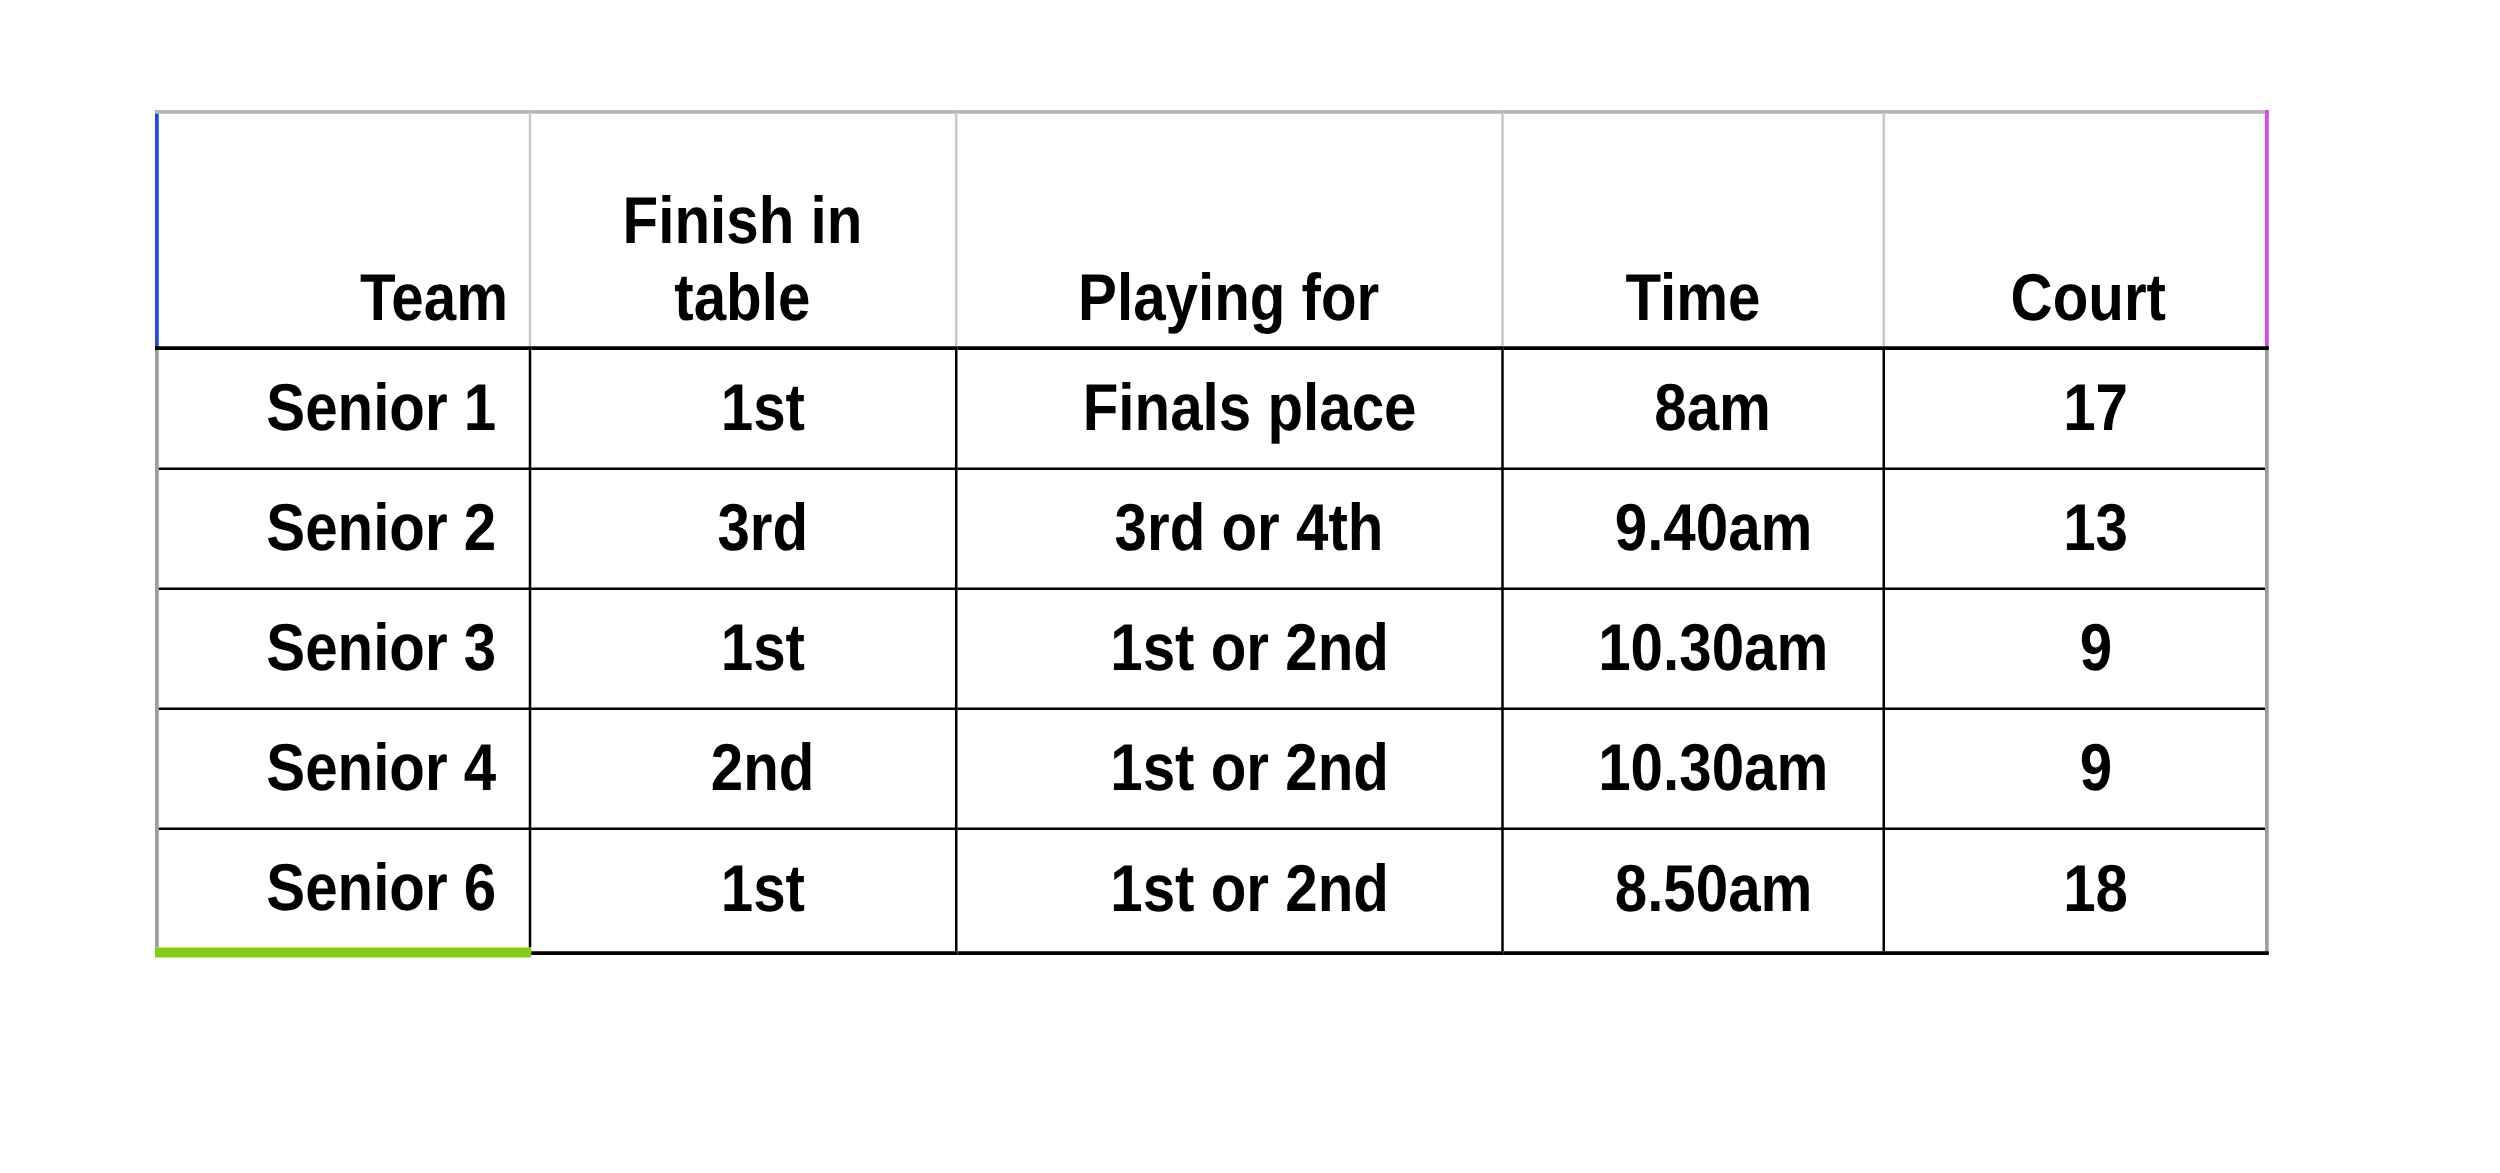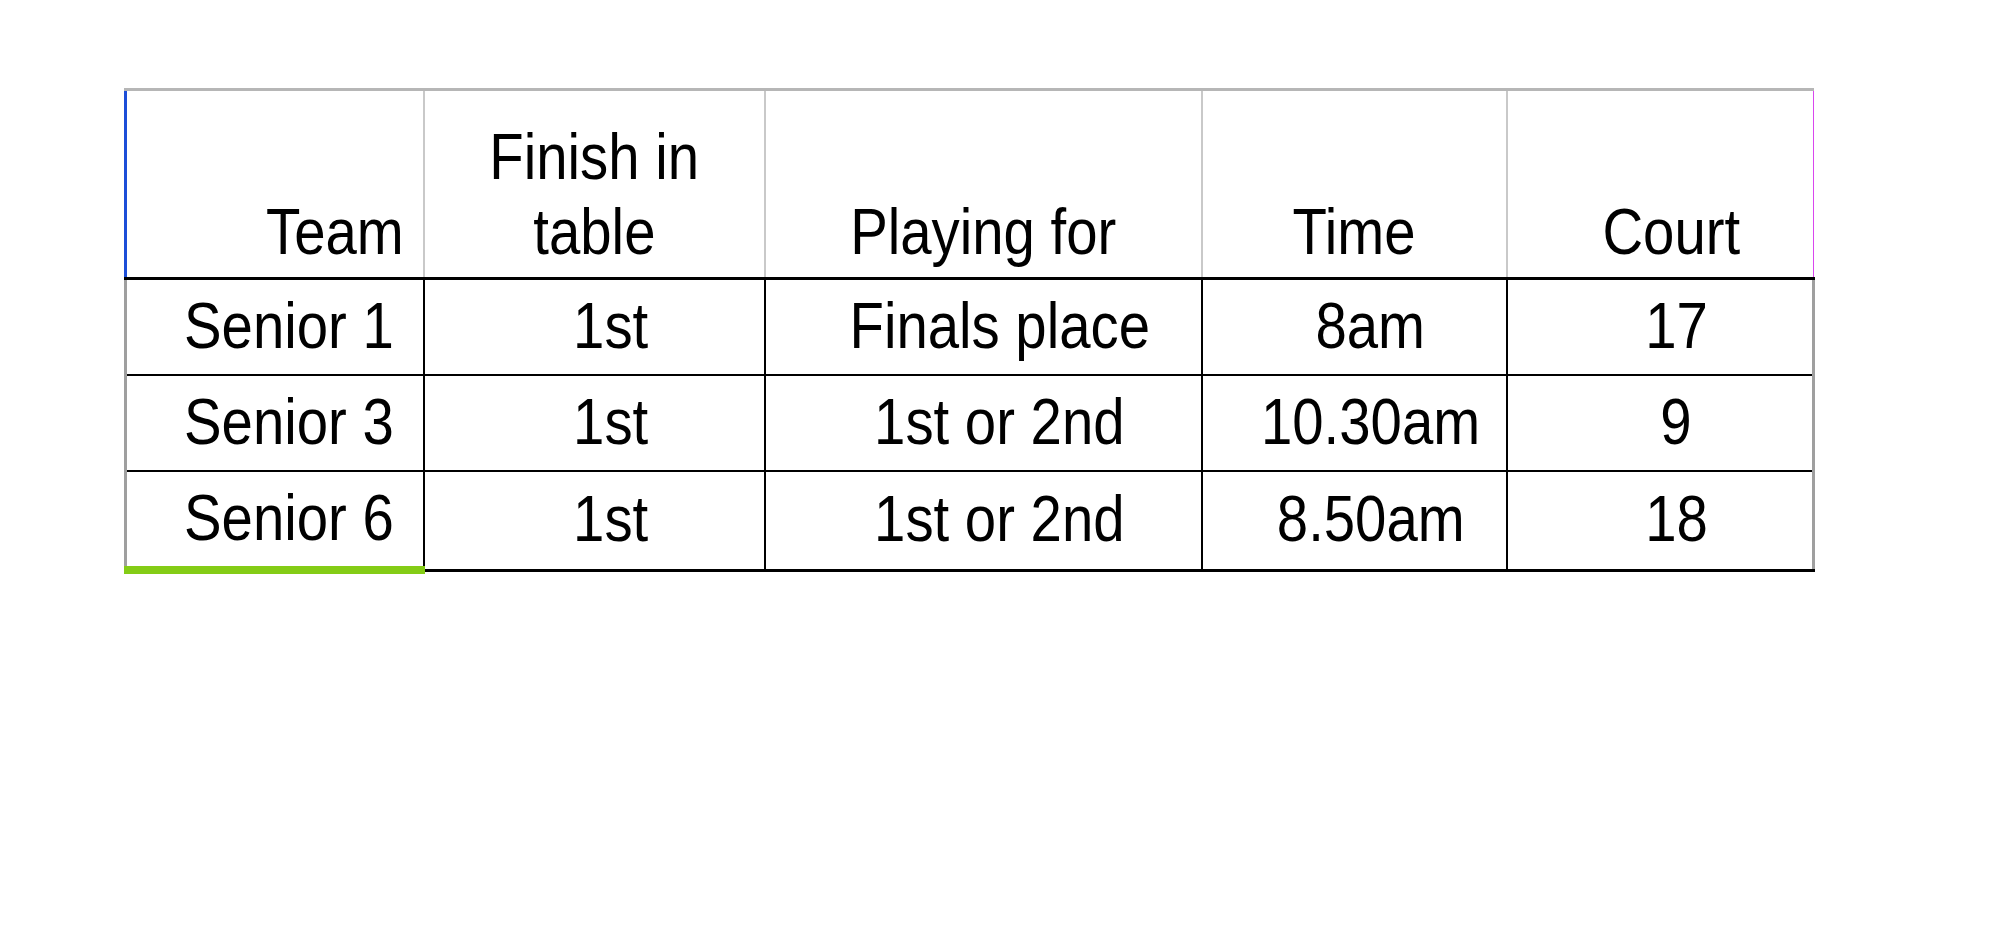--- a/index.html
+++ b/index.html
@@ -40,23 +40,23 @@
   col.c-team    { width: 298px; }
   col.c-finish  { width: 341px; }
   col.c-playing { width: 437px; }
   col.c-time    { width: 305px; }
   col.c-court   { width: 307px; }
 
   table.schedule th,
   table.schedule td {
     padding: 0;
     margin: 0;
-    font-weight: normal;
+    font-weight: bold;
     color: #000000;
-    font-size: 64px;
+    font-size: 53px;
     line-height: 1.18;
     font-stretch: condensed;
     transform-origin: center;
   }
 
   
   table.schedule thead th {
     height: 180px;
     vertical-align: bottom;
     border-top: 3px solid #b6b6b6;
@@ -66,21 +66,21 @@
     padding-bottom: 6px;
     text-align: center;
     white-space: normal;
   }
   table.schedule thead th.th-team {
     text-align: right;
     padding-left: 10px;
     border-left: 3px solid #1d4ed8;
   }
   table.schedule thead th.th-court {
-    border-right: 1px solid #d946ef;
+    border-right: 3px solid #d946ef;
     padding-left: 22px;
   }
 
   .th-inner {
     display: block;
   }
   .th-line {
     display: block;
   }
 
@@ -168,27 +168,41 @@
 
       <tbody>
         <tr>
           <td class="cell-team"><span class="cond">Senior 1</span></td>
           <td class="cell-finish"><span class="cond">1st</span></td>
           <td class="cell-playing"><span class="cond">Finals place</span></td>
           <td class="cell-time"><span class="cond">8am</span></td>
           <td class="cell-court"><span class="cond">17</span></td>
         </tr>
         <tr>
+          <td class="cell-team"><span class="cond">Senior 2</span></td>
+          <td class="cell-finish"><span class="cond">3rd</span></td>
+          <td class="cell-playing"><span class="cond">3rd or 4th</span></td>
+          <td class="cell-time"><span class="cond">9.40am</span></td>
+          <td class="cell-court"><span class="cond">13</span></td>
+        </tr>
+        <tr>
           <td class="cell-team"><span class="cond">Senior 3</span></td>
           <td class="cell-finish"><span class="cond">1st</span></td>
           <td class="cell-playing"><span class="cond">1st or 2nd</span></td>
           <td class="cell-time"><span class="cond">10.30am</span></td>
           <td class="cell-court"><span class="cond">9</span></td>
         </tr>
         <tr>
+          <td class="cell-team"><span class="cond">Senior 4</span></td>
+          <td class="cell-finish"><span class="cond">2nd</span></td>
+          <td class="cell-playing"><span class="cond">1st or 2nd</span></td>
+          <td class="cell-time"><span class="cond">10.30am</span></td>
+          <td class="cell-court"><span class="cond">9</span></td>
+        </tr>
+        <tr>
           <td class="cell-team"><span class="cond">Senior 6</span></td>
           <td class="cell-finish"><span class="cond">1st</span></td>
           <td class="cell-playing"><span class="cond">1st or 2nd</span></td>
           <td class="cell-time"><span class="cond">8.50am</span></td>
           <td class="cell-court"><span class="cond">18</span></td>
         </tr>
       </tbody>
     </table>
   </div>
 

